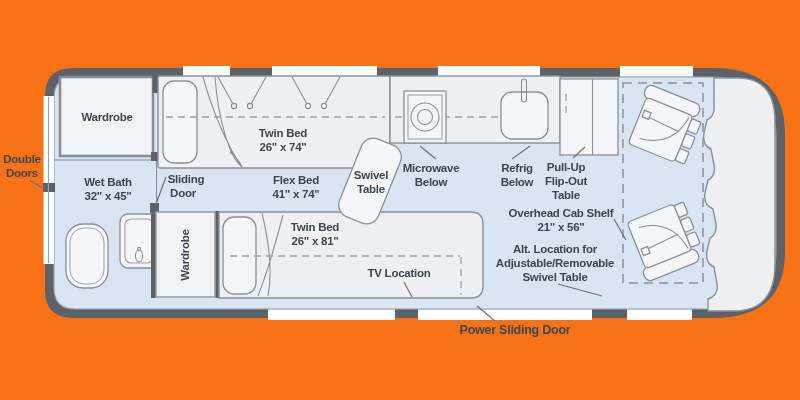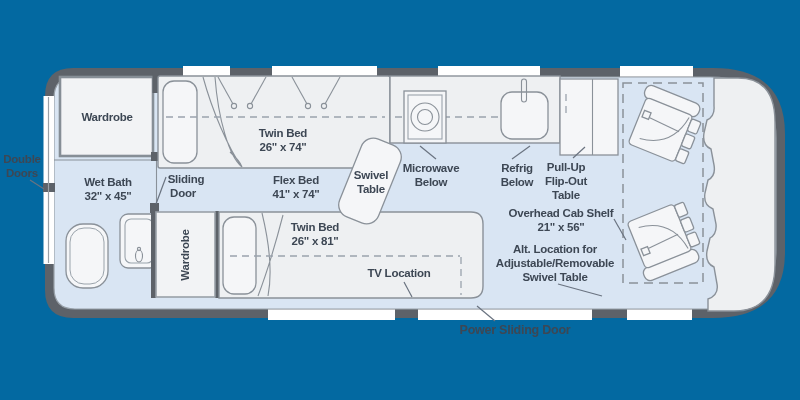--- a/index.html
+++ b/index.html
@@ -1,16 +1,16 @@
 <!DOCTYPE html>
 <html><head>
 <meta charset="utf-8">
 <style>
   html,body{margin:0;padding:0;background:#ffffff;}
-  .stage{position:relative;width:800px;height:400px;background:#0369a1;overflow:hidden;
+  .stage{position:relative;width:800px;height:400px;background:#f97316;overflow:hidden;
          font-family:"Liberation Sans",sans-serif;}
   svg{position:absolute;left:0;top:0;}
   .lbl{font-family:"Liberation Sans",sans-serif;font-weight:700;font-size:11.5px;
        fill:#3d4754;letter-spacing:-0.25px;}
   .lbl-big{font-size:12.5px;}
   .furn{fill:#f5f6f8;stroke:#8a9199;stroke-width:1.3;}
   .furn2{fill:#eef0f2;stroke:#8a9199;stroke-width:1.4;}
   .thin{stroke:#8a9199;stroke-width:1.1;fill:none;}
   .dash{stroke:#9aa3ad;stroke-width:1.3;fill:none;stroke-dasharray:7 5;}
   .dashbig{stroke:#8a9199;stroke-width:1.5;fill:none;stroke-dasharray:9 6;}

